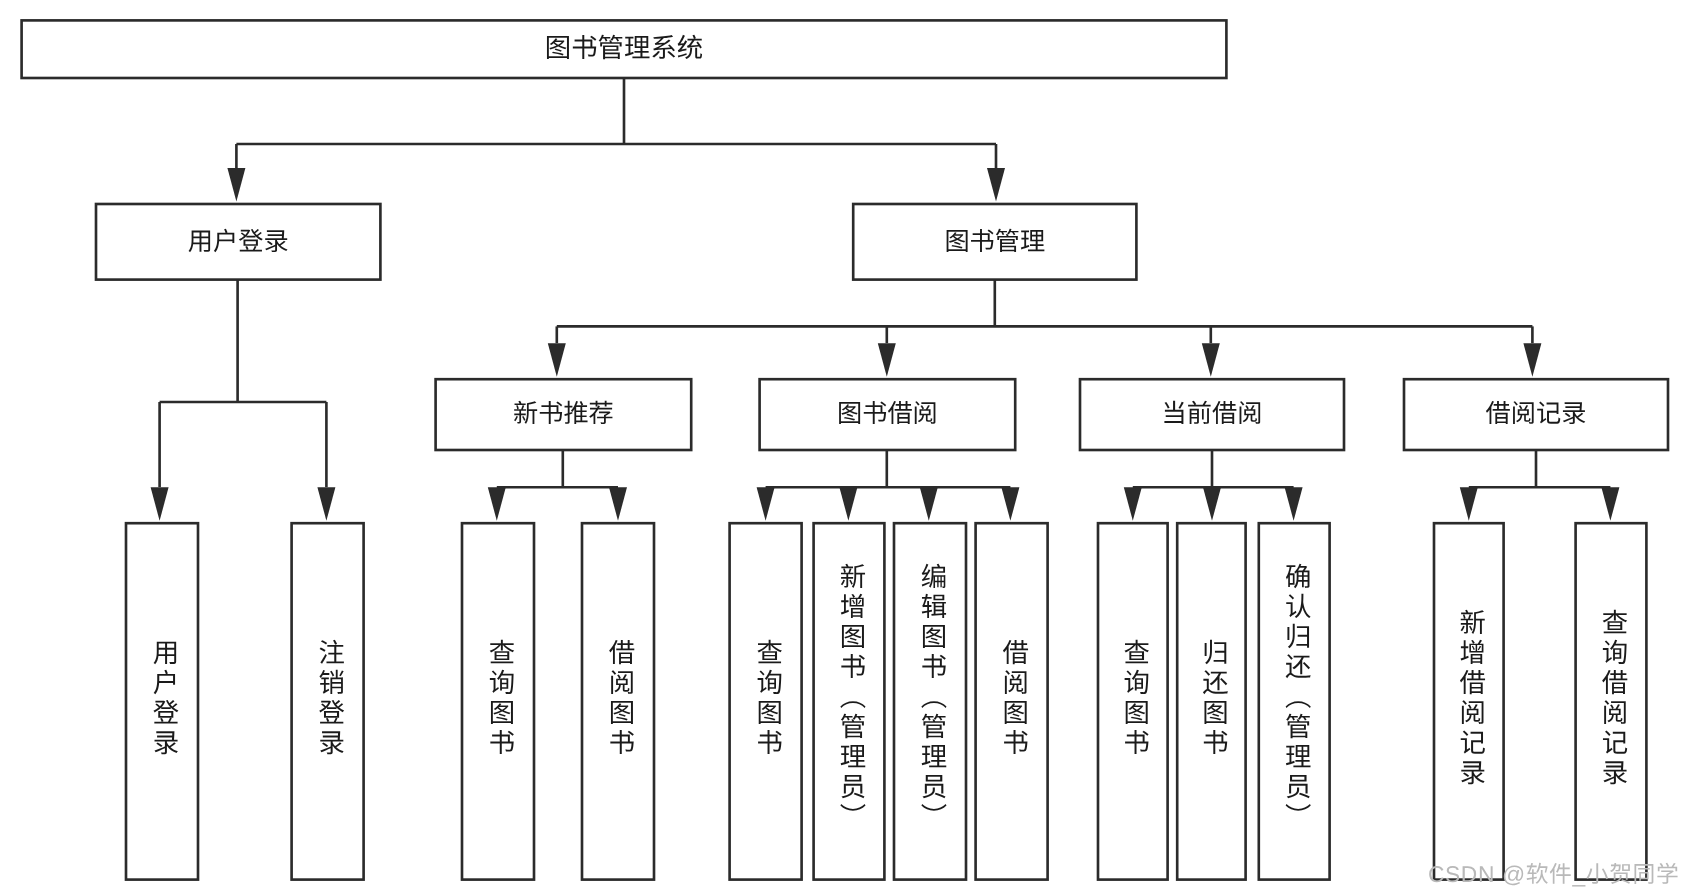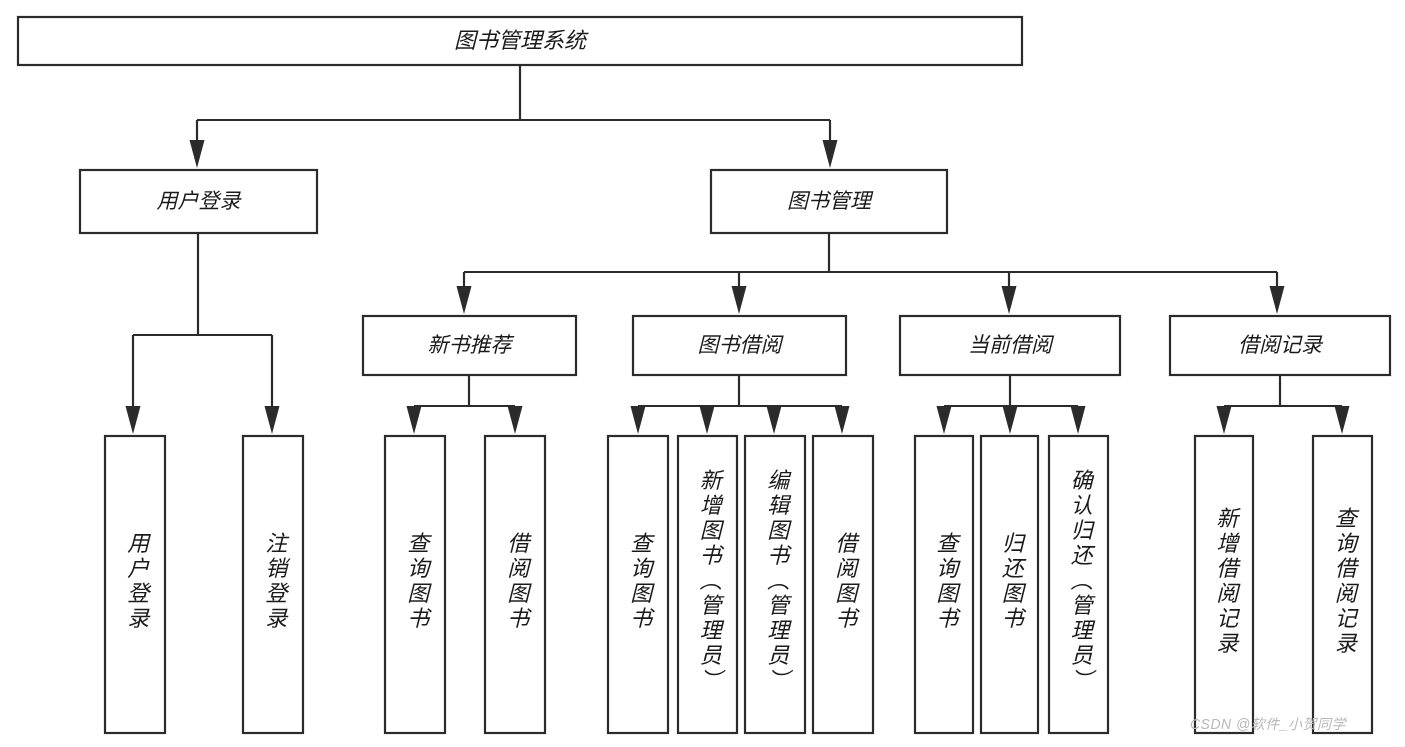--- a/index.html
+++ b/index.html
@@ -11,21 +11,20 @@
   body {
     font-family: "Liberation Sans", "DejaVu Sans", sans-serif;
     color: #1a1a1a;
   }
   #diagram-root {
     position: relative;
     width: 1405px;
     height: 747px;
     background: #ffffff;
     overflow: hidden;
-    font-style: italic;
   }
   svg.diagram-canvas {
     position: absolute;
     left: 0;
     top: 0;
     width: 1405px;
     height: 747px;
     display: block;
   }
   .node-box {
@@ -67,21 +66,21 @@
     font-family: "Liberation Sans", "DejaVu Sans", sans-serif;
     font-size: 22px;
     line-height: 1.12;
     letter-spacing: 2px;
     color: #1a1a1a;
     white-space: nowrap;
   }
   .watermark {
     position: absolute;
     font-family: "Liberation Sans", "DejaVu Sans", sans-serif;
-    font-size: 14px;
+    font-size: 19px;
     color: #b9b9b9;
     letter-spacing: 0.5px;
     white-space: nowrap;
     pointer-events: none;
   }
 </style>
 </head>
 <body>
 
 <div id="diagram-root">

